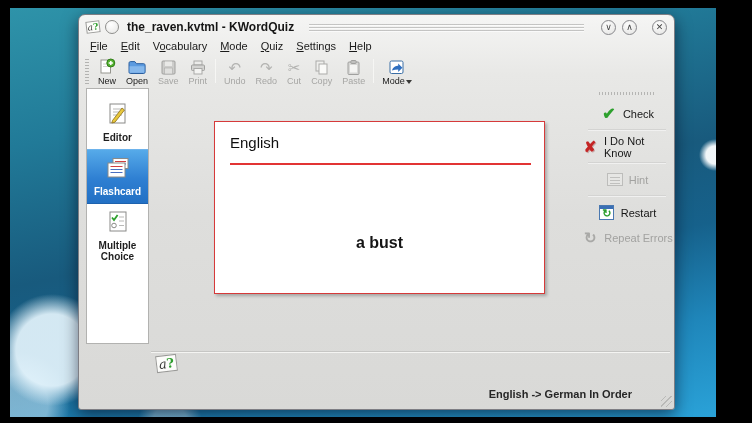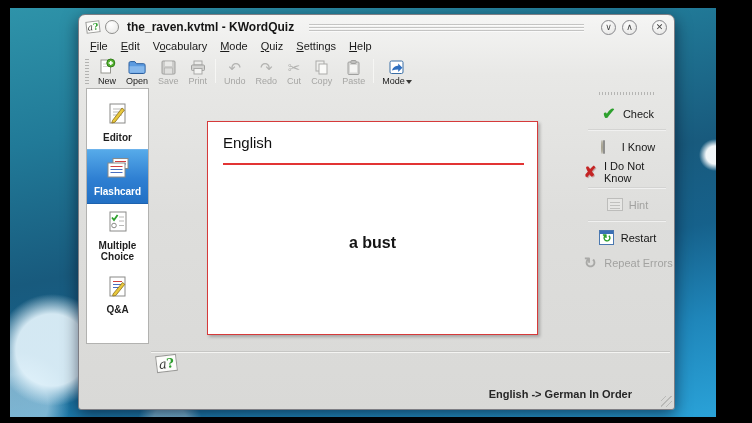--- a/index.html
+++ b/index.html
@@ -80,21 +80,21 @@
     display:flex; flex-direction:column; align-items:stretch; padding-top:7px;
   }
   .side-item { display:flex; flex-direction:column; align-items:center; text-align:center;
     padding:5px 1px 6px 1px; font-size:10px; font-weight:bold; color:#1f1f1f; line-height:1.15; gap:2px; }
   .side-item.selected {
     background:linear-gradient(#56aae9, #2e7fd2 55%, #2270c4);
     color:#fff; border-top:1px solid #6db3ec; border-bottom:1px solid #1d62ae;
   }
   
   .card {
-    position:absolute; left:128px; top:106px; width:331px; height:214px;
+    position:absolute; left:135px; top:106px; width:331px; height:173px;
     background:#fff; border:1px solid #d63a3a;
     box-shadow:2px 2px 3px rgba(0,0,0,.25);
   }
   .card-lang { position:absolute; left:15px; top:12px; font-size:15px; color:#101010; }
   .card-line { position:absolute; left:15px; right:13px; top:41px; height:2px; background:#e23434; }
   .card-word { position:absolute; left:0; right:0; top:112px; text-align:center; font-size:16px; font-weight:bold; color:#151515; }
   
   .actions { position:absolute; left:502px; top:77px; width:92px; display:flex; flex-direction:column; align-items:center; }
   .dock-handle { width:56px; height:3px; margin-bottom:6px;
     background:repeating-linear-gradient(90deg, #b5b5b3 0 1px, rgba(0,0,0,0) 1px 3px); }
@@ -290,55 +290,37 @@
               <rect x="5" y="3" width="16" height="19" fill="#fff" stroke="#8a8a88"></rect>
               <path d="M7 8.5 9 11l3.6-5" fill="none" stroke="#2da02d" stroke-width="1.8"></path>
               <circle cx="9" cy="16.5" r="2.3" fill="#fff" stroke="#8a8a88"></circle>
               <line x1="14" y1="8" x2="19" y2="8" stroke="#b9b9b7"></line>
               <line x1="14" y1="12" x2="19" y2="12" stroke="#b9b9b7"></line>
               <line x1="14" y1="16.5" x2="19" y2="16.5" stroke="#b9b9b7"></line>
             </svg>
         </span>
         <span>Multiple Choice</span>
       </div>
-      <div class="side-item">
-        <span>
-          <svg width="26" height="26" viewBox="0 0 26 26">
-              <rect x="5" y="3" width="15" height="19" fill="#fff" stroke="#8a8a88"></rect>
-              <line x1="8" y1="7.5" x2="17" y2="7.5" stroke="#d04040"></line>
-              <line x1="8" y1="10.5" x2="17" y2="10.5" stroke="#4a6fc0"></line>
-              <line x1="8" y1="13.5" x2="17" y2="13.5" stroke="#4a6fc0"></line>
-              <path d="M8 20 17.5 8.5l2.3 1.8L10.8 21.5 7.7 22z" fill="#e8c83c" stroke="#8a6d1a" stroke-width=".8"></path>
-            </svg>
-        </span>
-        <span>Q&amp;A</span>
-      </div>
     </div>
 
     <div class="card">
       <div class="card-lang">English</div>
       <div class="card-line"></div>
       <div class="card-word">a bust</div>
     </div>
 
     <div class="actions">
       <div class="dock-handle"></div>
 
       <div class="act">
         <span class="aic chk">✔</span>
         <span>Check</span>
       </div>
       <div class="act-sep"></div>
 
-      <div class="act">
-        <span class="aic">
-          <span class="i-bulb"><span class="globe"></span><span class="base"></span></span>
-        </span>
-        <span>I Know</span>
-      </div>
 
       <div class="act">
         <span class="aic redx">✘</span>
         <span>I Do Not Know</span>
       </div>
       <div class="act-sep"></div>
 
       <div class="act disabled">
         <span class="aic">
             <span class="i-hint"></span>

